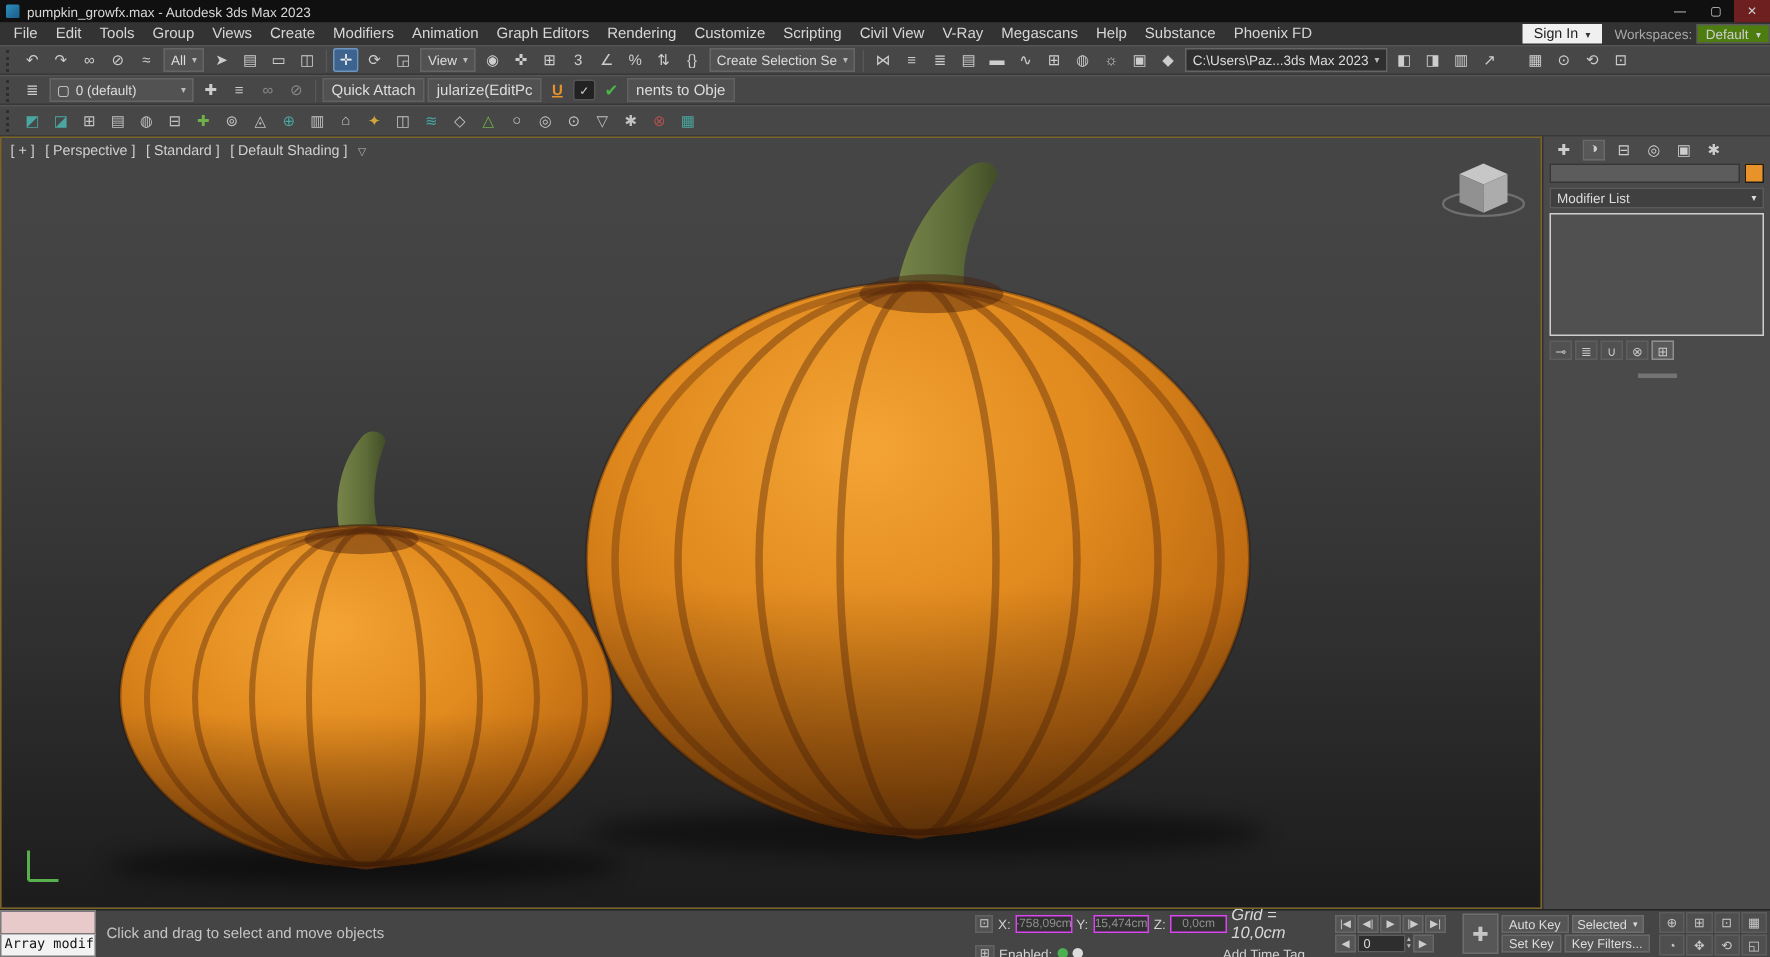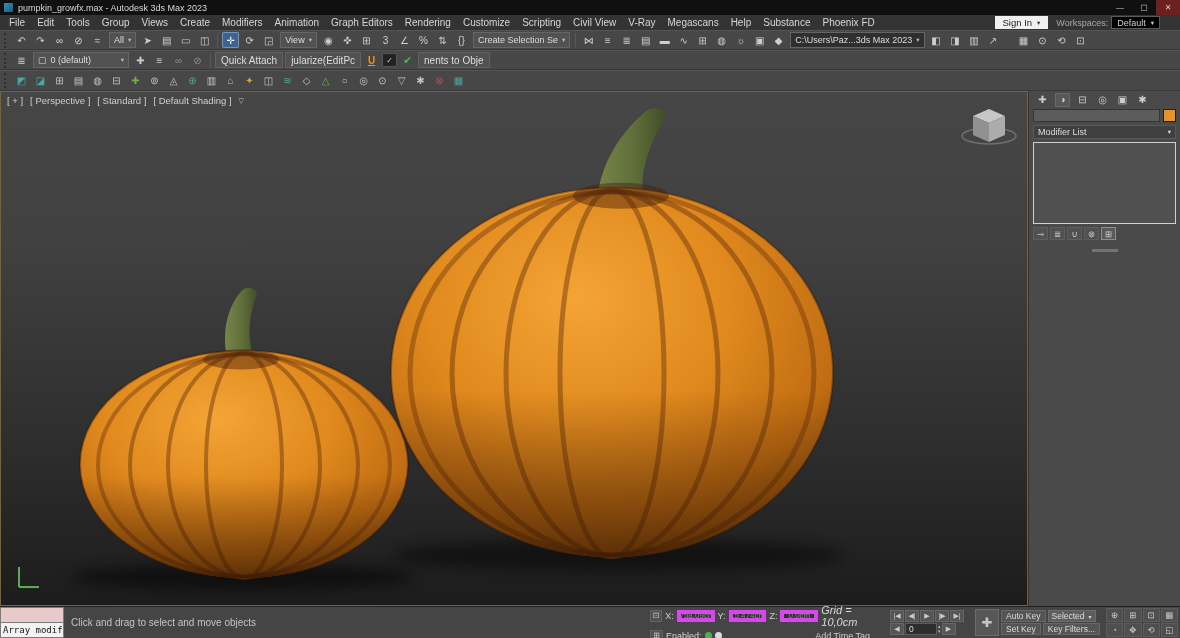--- a/index.html
+++ b/index.html
@@ -12,25 +12,25 @@
   .appicon { width:9px; height:9px; margin:0 5px 0 4px; background:linear-gradient(135deg,#2e8fbe,#1b5d86); border-radius:1px; }
   .title { font-size:9px; color:#d8d8d8; }
   .wbtns { margin-left:auto; display:flex; }
   .wbtn { width:24px; height:15px; display:inline-flex; align-items:center; justify-content:center; font-size:8px; color:#cfcfcf; }
   .wbtn.close { background:#6e1f1f; }
 
   
   .menubar { height:15px; background:#333; display:flex; align-items:center; flex:0 0 auto; padding-left:3px; }
   .menu-items { display:flex; }
   .menu-item { padding:0 6px; height:32px; display:inline-flex; align-items:center; font-size:10px; color:#d6d6d6; cursor:default; }
-  .menubar-right { margin-left:auto; display:flex; align-items:center; padding-right:20px; }
+  .menubar-right { margin-left:auto; display:flex; align-items:center; padding-right:0; }
   .signin { background:#f0f0f0; color:#222; height:13px; padding:0 8px; display:inline-flex; align-items:center; gap:5px; font-size:9.5px; margin-right:8px; }
   .signin .arr { font-size:6.5px; color:#333; }
   .ws-label { color:#a8a8a8; font-size:9px; margin-right:3px; }
-  .ws-dd { background:#000000; border:1px solid #5a5a5a; height:13px; padding:0 5px; display:inline-flex; gap:5px; align-items:center; font-size:9px; color:#cfcfcf; }
+  .ws-dd { background:#4d7c0f; border:1px solid #5a5a5a; height:13px; padding:0 5px; display:inline-flex; gap:5px; align-items:center; font-size:9px; color:#cfcfcf; }
   .ws-dd .arr { font-size:6.5px; }
 
   
   .toolbar { display:flex; align-items:center; background:#474747; border-top:1px solid #545454; border-bottom:1px solid #383838; padding:0 2px; flex:0 0 auto; }
   .tb1 { height:20px; }
   .tb2 { height:20px; }
   .tb3 { height:21px; }
   .iconrun { display:inline-flex; align-items:center; }
   .tbico { width:17px; height:16px; margin:0 1px; display:inline-flex; align-items:center; justify-content:center; font-size:10px; color:#cdcdcd; border-radius:2px; cursor:default; }
   .tbico.active { background:#3c648f; color:#eee; box-shadow:inset 0 0 0 1px #6f94bd; }
@@ -76,21 +76,21 @@
   .sb-listener { width:64px; display:flex; flex-direction:column; flex:0 0 auto; }
   .sb-pink { flex:1; background:#e8caca; border:1px solid #7a7a7a; }
   .sb-white { flex:1; background:#f2f2f2; border:1px solid #7a7a7a; border-top:none; display:flex; align-items:center; padding:0 2px; overflow:hidden; }
   .mono { font-family:"DejaVu Sans Mono", monospace; font-size:9px; color:#141414; white-space:nowrap; }
   .sb-status { flex:1 1 auto; display:flex; flex-direction:column; justify-content:center; gap:2px; padding:1px 7px; min-width:0; }
   .statusline { font-size:10px; color:#e0e0e0; }
   .promptline { font-size:10px; color:#c4c4c4; }
   .sb-coords { width:240px; flex:0 0 auto; display:flex; flex-direction:column; justify-content:center; gap:2px; font-size:9px; }
   .sbico { width:13px; height:12px; display:inline-flex; align-items:center; justify-content:center; background:#525252; border:1px solid #626262; font-size:8px; color:#c9c9c9; }
   .clabel { color:#cfcfcf; }
-  .cfield { width:40px; height:12px; background:#313131; border:4px solid #d946ef; color:#8f8f8f; font-size:8px; display:inline-flex; align-items:center; justify-content:center; white-space:nowrap; overflow:hidden; }
+  .cfield { width:40px; height:12px; background:#313131; border:1px solid #d946ef; color:#8f8f8f; font-size:8px; display:inline-flex; align-items:center; justify-content:center; white-space:nowrap; overflow:hidden; }
   .gridlbl { margin-left:auto; color:#d8d8d8; font-size:11px; padding-right:4px;font-style:italic; }
   .dot { width:7px; height:7px; border-radius:50%; display:inline-block; }
   .dot.green { background:#4caf50; }
   .dot.gray { background:#dcdcdc; }
   .timetag { margin-left:auto; color:#cfcfcf; padding-right:20px; }
   .sb-playback { width:84px; flex:0 0 auto; display:flex; flex-direction:column; justify-content:center; gap:1px; }
   .pbtn { min-width:14px; height:12px; background:#555; border:1px solid #676767; font-size:7px; display:inline-flex; align-items:center; justify-content:center; color:#ccc; }
   .tfield { width:32px; height:12px; background:#2e2e2e; border:1px solid #5d5d5d; color:#ddd; font-size:8.5px; display:inline-flex; align-items:center; padding-left:3px; }
   .spin { display:inline-flex; flex-direction:column; justify-content:center; font-size:5px; color:#bbb; line-height:5px; }
   .sb-setkeys { width:24px; flex:0 0 auto; margin:2px 1px; background:#575757; border:1px solid #6c6c6c; display:flex; align-items:center; justify-content:center; font-size:13px; color:#c6c6c6; }

